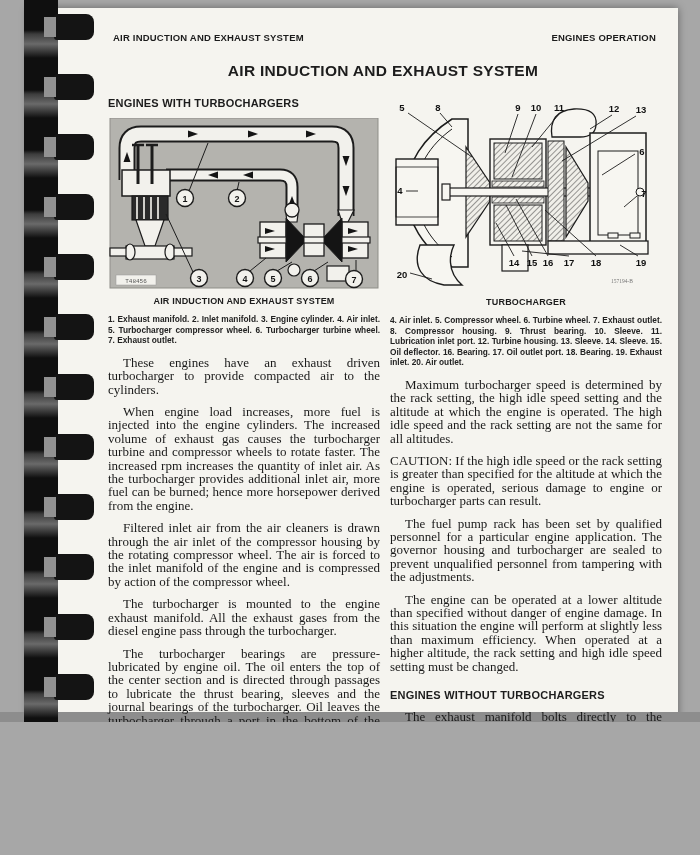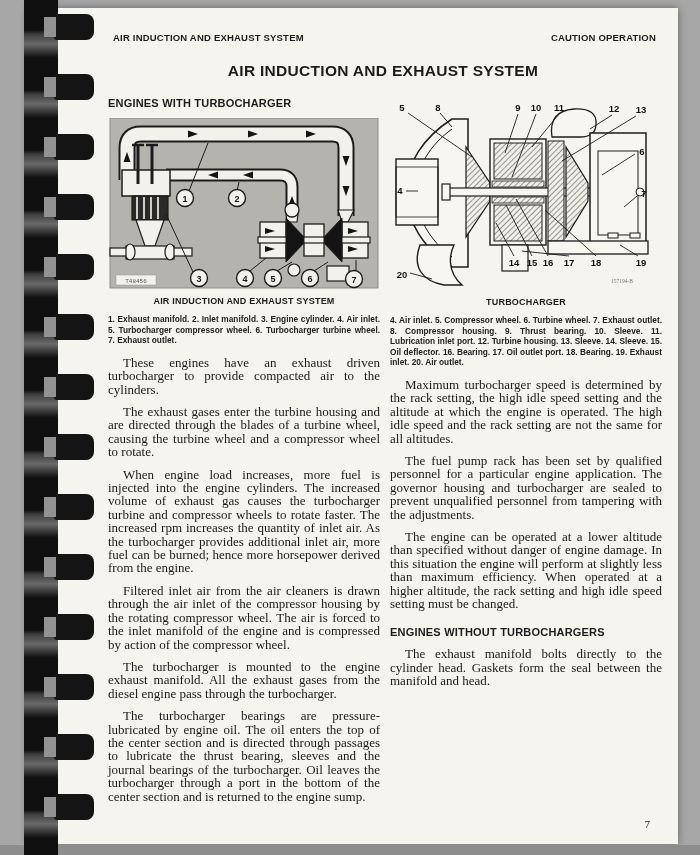--- a/index.html
+++ b/index.html
@@ -1,16 +1,16 @@
 <!DOCTYPE html>
 <html><head>
 <meta charset="utf-8">
 <style>
   html,body{margin:0;padding:0;background:#a7a7a7;}
-  #screen{position:relative;width:700px;height:855px;background:#a7a7a7;overflow:hidden;
+  #screen{position:relative;width:700px;height:722px;background:#a7a7a7;overflow:hidden;
           font-family:"Liberation Serif", serif;color:#1c1c1c;}
   .paper{position:absolute;left:28px;top:8px;width:650px;height:836px;background:#f5f4ef;
          box-shadow:0 0 8px rgba(0,0,0,.4);}
   .bottom-strip{position:absolute;left:0;bottom:0;width:700px;height:10px;background:#8d8d8d;}
 
   
   .binding{position:absolute;left:22px;top:0;width:76px;height:855px;z-index:5;}
   .binding-bar{position:absolute;left:2px;top:0;width:34px;height:855px;background:#121212;
     background-image:repeating-linear-gradient(to bottom,#0f0f0f 0 30px,#3c3c3c 34px,#6a6a6a 44px,#0f0f0f 58px,#0f0f0f 60px);}
   .tooth{position:absolute;left:32px;width:40px;height:26px;background:#141414;border-radius:3px 8px 8px 3px;}
@@ -65,27 +65,27 @@
       <div class="tooth" style="top: 494px;"></div>
       <div class="tooth" style="top: 554px;"></div>
       <div class="tooth" style="top: 614px;"></div>
       <div class="tooth" style="top: 674px;"></div>
       <div class="tooth" style="top: 734px;"></div>
       <div class="tooth" style="top: 794px;"></div>
     </div>
 
   <div class="header-row">
     <span>AIR INDUCTION AND EXHAUST SYSTEM</span>
-    <span>CAUTION OPERATION</span>
+    <span>ENGINES OPERATION</span>
   </div>
 
   <div class="doc-title">AIR INDUCTION AND EXHAUST SYSTEM</div>
 
   <div class="col col-left">
-    <h2 class="sec-head">ENGINES WITH TURBOCHARGER</h2>
+    <h2 class="sec-head">ENGINES WITH TURBOCHARGERS</h2>
 
     <div class="fig">
       <svg width="272" height="172" viewBox="0 0 272 172">
         <rect x="2" y="0" width="268" height="170" fill="#b4b3ae" stroke="#8f8e89" stroke-width="1"></rect>
 
         <g>
           <path d="M19,62 L19,30 Q19,16 33,16 L224,16 Q238,16 238,30 L238,98" fill="none" stroke="#1c1c1c" stroke-width="17"></path>
           <path d="M19,62 L19,30 Q19,16 33,16 L224,16 Q238,16 238,30 L238,98" fill="none" stroke="#f2f1ec" stroke-width="13"></path>
         </g>
 
@@ -170,21 +170,20 @@
         <rect x="8" y="157" width="40" height="10" fill="#f2f1ec" stroke="#999" stroke-width=".5"></rect>
         <text x="28" y="164.5" font-size="6" text-anchor="middle" fill="#555" font-family="Liberation Mono, monospace">T48456</text>
       </svg>
     </div>
 
     <div class="fig-caption">AIR INDUCTION AND EXHAUST SYSTEM</div>
     <div class="fig-legend">1. Exhaust manifold.  2. Inlet manifold.  3. Engine cylinder.  4. Air inlet.  5. Turbocharger compressor wheel.  6. Turbocharger turbine wheel.  7. Exhaust outlet.</div>
 
     <div class="body-text">
       <p>These engines have an exhaust driven turbocharger to provide compacted air to the cylinders.</p>
-      <p>The exhaust gases enter the turbine housing and are directed through the blades of a turbine wheel, causing the turbine wheel and a compressor wheel to rotate.</p>
       <p>When engine load increases, more fuel is injected into the engine cylinders. The increased volume of exhaust gas causes the turbocharger turbine and compressor wheels to rotate faster. The increased rpm increases the quantity of inlet air. As the turbocharger provides additional inlet air, more fuel can be burned; hence more horsepower derived from the engine.</p>
       <p>Filtered inlet air from the air cleaners is drawn through the air inlet of the compressor housing by the rotating compressor wheel. The air is forced to the inlet manifold of the engine and is compressed by action of the compressor wheel.</p>
       <p>The turbocharger is mounted to the engine exhaust manifold. All the exhaust gases from the diesel engine pass through the turbocharger.</p>
       <p>The turbocharger bearings are pressure-lubricated by engine oil. The oil enters the top of the center section and is directed through passages to lubricate the thrust bearing, sleeves and the journal bearings of the turbocharger. Oil leaves the turbocharger through a port in the bottom of the center section and is returned to the engine sump.</p>
     </div>
   </div>
 
   <div class="col col-right">
 
     <div class="fig">
@@ -276,20 +275,21 @@
         </g>
         <text x="232" y="188" font-size="5.5" text-anchor="middle" fill="#777">157194-B</text>
       </svg>
     </div>
 
     <div class="fig-caption">TURBOCHARGER</div>
     <div class="fig-legend">4. Air inlet.  5. Compressor wheel.  6. Turbine wheel.  7. Exhaust outlet.  8. Compressor housing.  9. Thrust bearing.  10. Sleeve.  11. Lubrication inlet port.  12. Turbine housing.  13. Sleeve.  14. Sleeve.  15. Oil deflector.  16. Bearing.  17. Oil outlet port.  18. Bearing.  19. Exhaust inlet.  20. Air outlet.</div>
 
     <div class="body-text">
       <p>Maximum turbocharger speed is determined by the rack setting, the high idle speed setting and the altitude at which the engine is operated. The high idle speed and the rack setting are not the same for all altitudes.</p>
+      <p class="noindent">CAUTION: If the high idle speed or the rack setting is greater than specified for the altitude at which the engine is operated, serious damage to engine or turbocharger parts can result.</p>
       <p>The fuel pump rack has been set by qualified personnel for a particular engine application. The governor housing and turbocharger are sealed to prevent unqualified personnel from tampering with the adjustments.</p>
       <p>The engine can be operated at a lower altitude than specified without danger of engine damage. In this situation the engine will perform at slightly less than maximum efficiency. When operated at a higher altitude, the rack setting and high idle speed setting must be changed.</p>
     </div>
 
     <h2 class="sec-head mt">ENGINES WITHOUT TURBOCHARGERS</h2>
 
     <div class="body-text">
       <p>The exhaust manifold bolts directly to the cylinder head. Gaskets form the seal between the manifold and head.</p>
     </div>
   </div>

